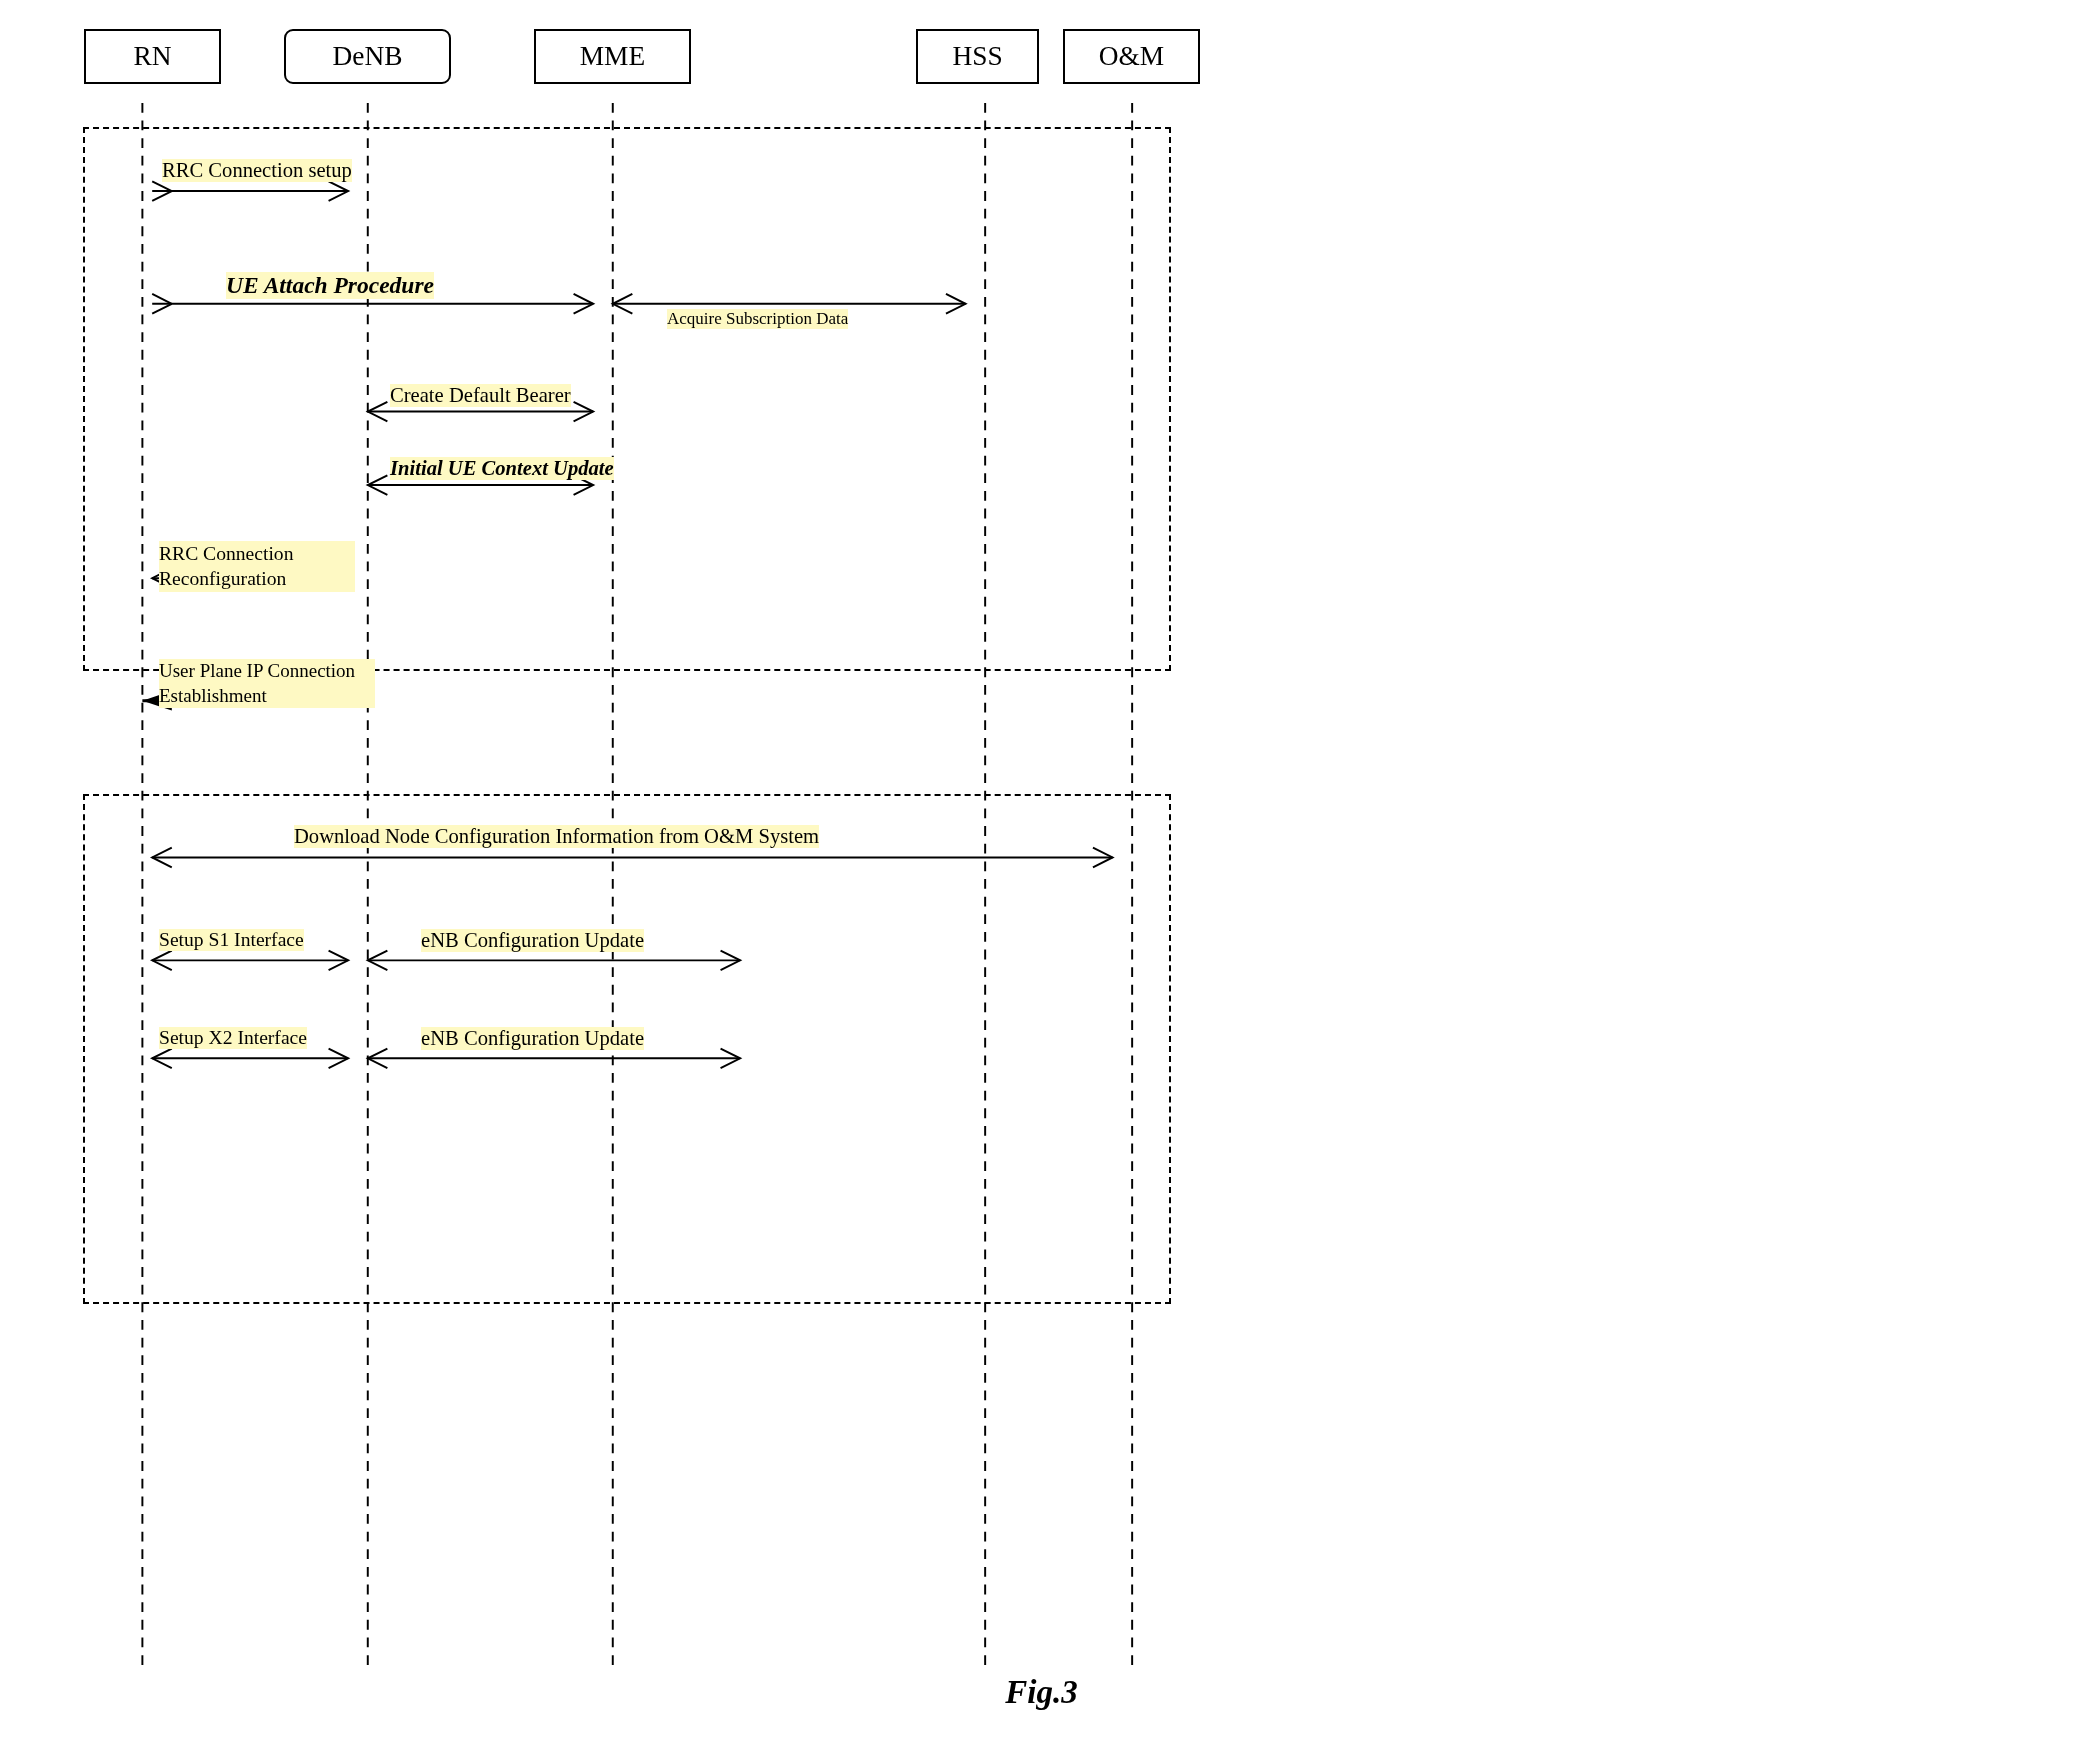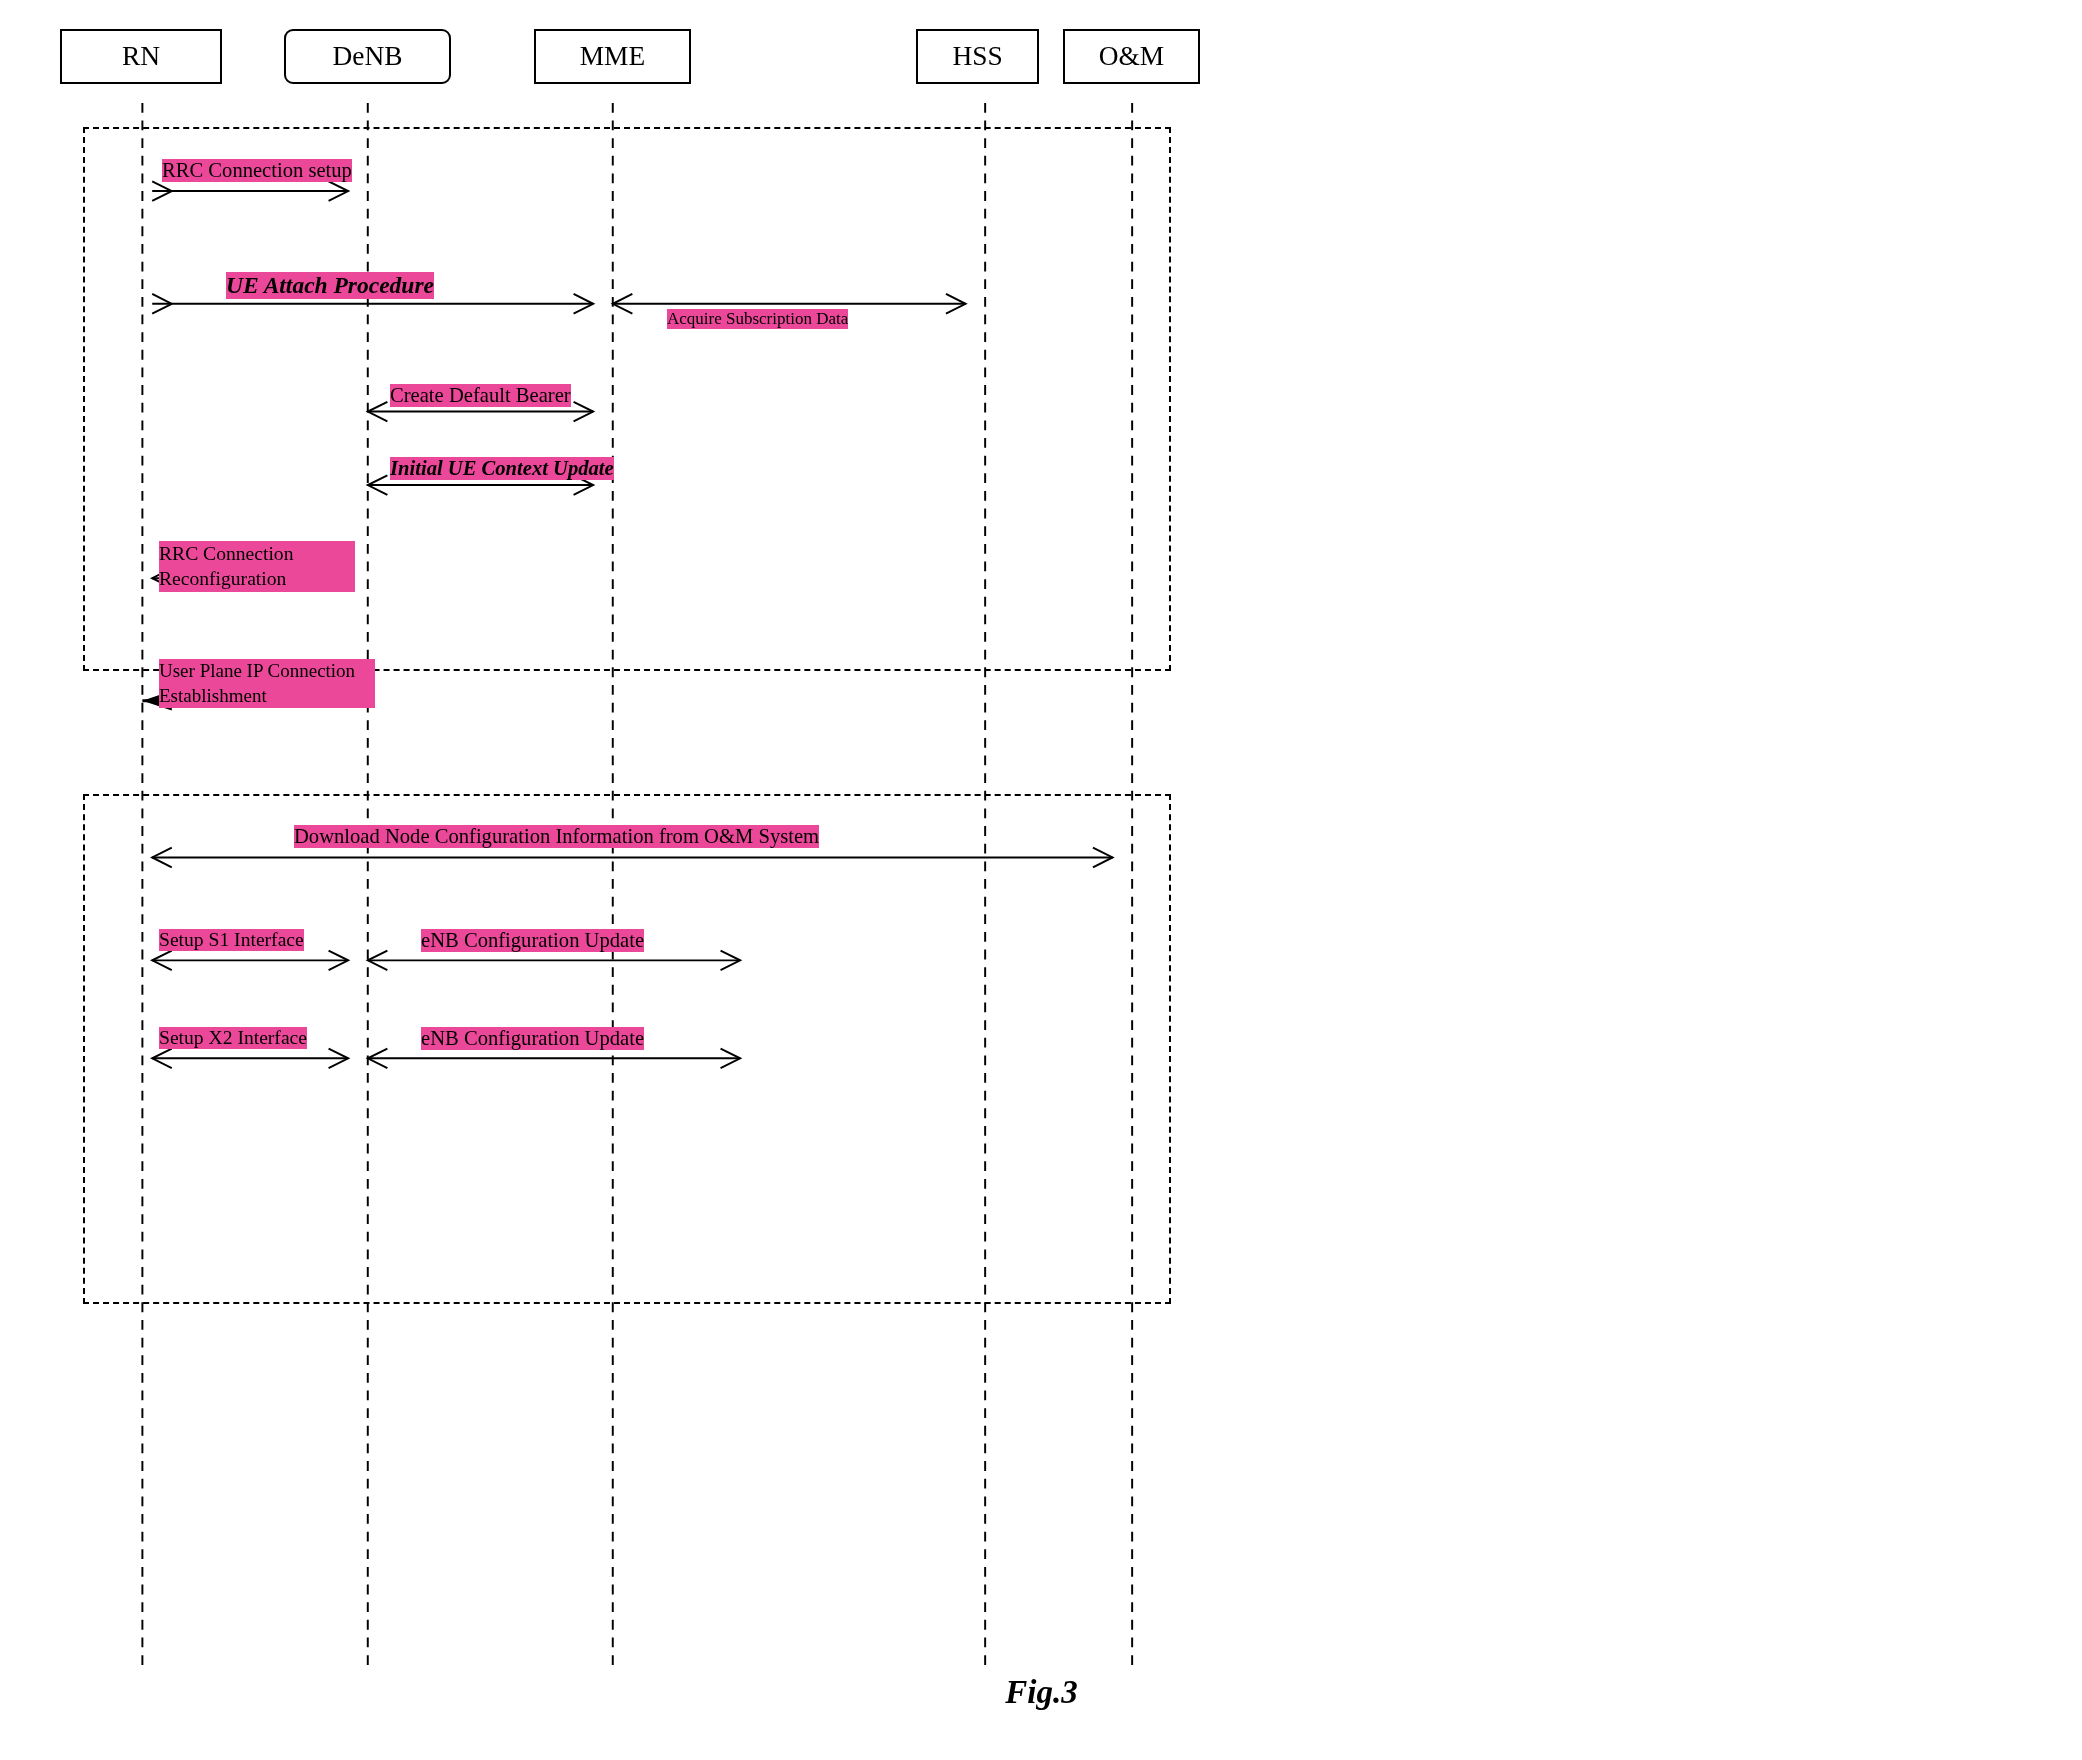--- a/index.html
+++ b/index.html
@@ -37,21 +37,21 @@
       border: 2px dashed #000;
       background: transparent;
     }
 
     
     .arrow-label {
       position: absolute;
       font-size: 21.6px;
       text-align: center;
       white-space: nowrap;
-      background: #ec4899;
+      background: #fef9c3;
     }
 
     .arrow-label.multiline {
       white-space: normal;
       text-align: left;
       width: 196px;
     }
 
     
     .arrows-svg {
@@ -70,21 +70,21 @@
       transform: translateX(-50%);
       font-size: 31px;
       font-weight: bold;
     }
   </style>
 </head>
 <body>
 
 <div class="diagram-container">
 
-  <div class="entity-box" style="left:60px; width:162px; top:29px;">
+  <div class="entity-box" style="left:84px; width:137px; top:29px;">
     <span>RN</span>
   </div>
   <div class="entity-box" style="left:284px; width:167px; top:29px;border-radius:9px;">
     <span>DeNB</span>
   </div>
   <div class="entity-box" style="left:534px; width:157px; top:29px;">
     <span>MME</span>
   </div>
   <div class="entity-box" style="left:916px; width:123px; top:29px;">
     <span>HSS</span>

